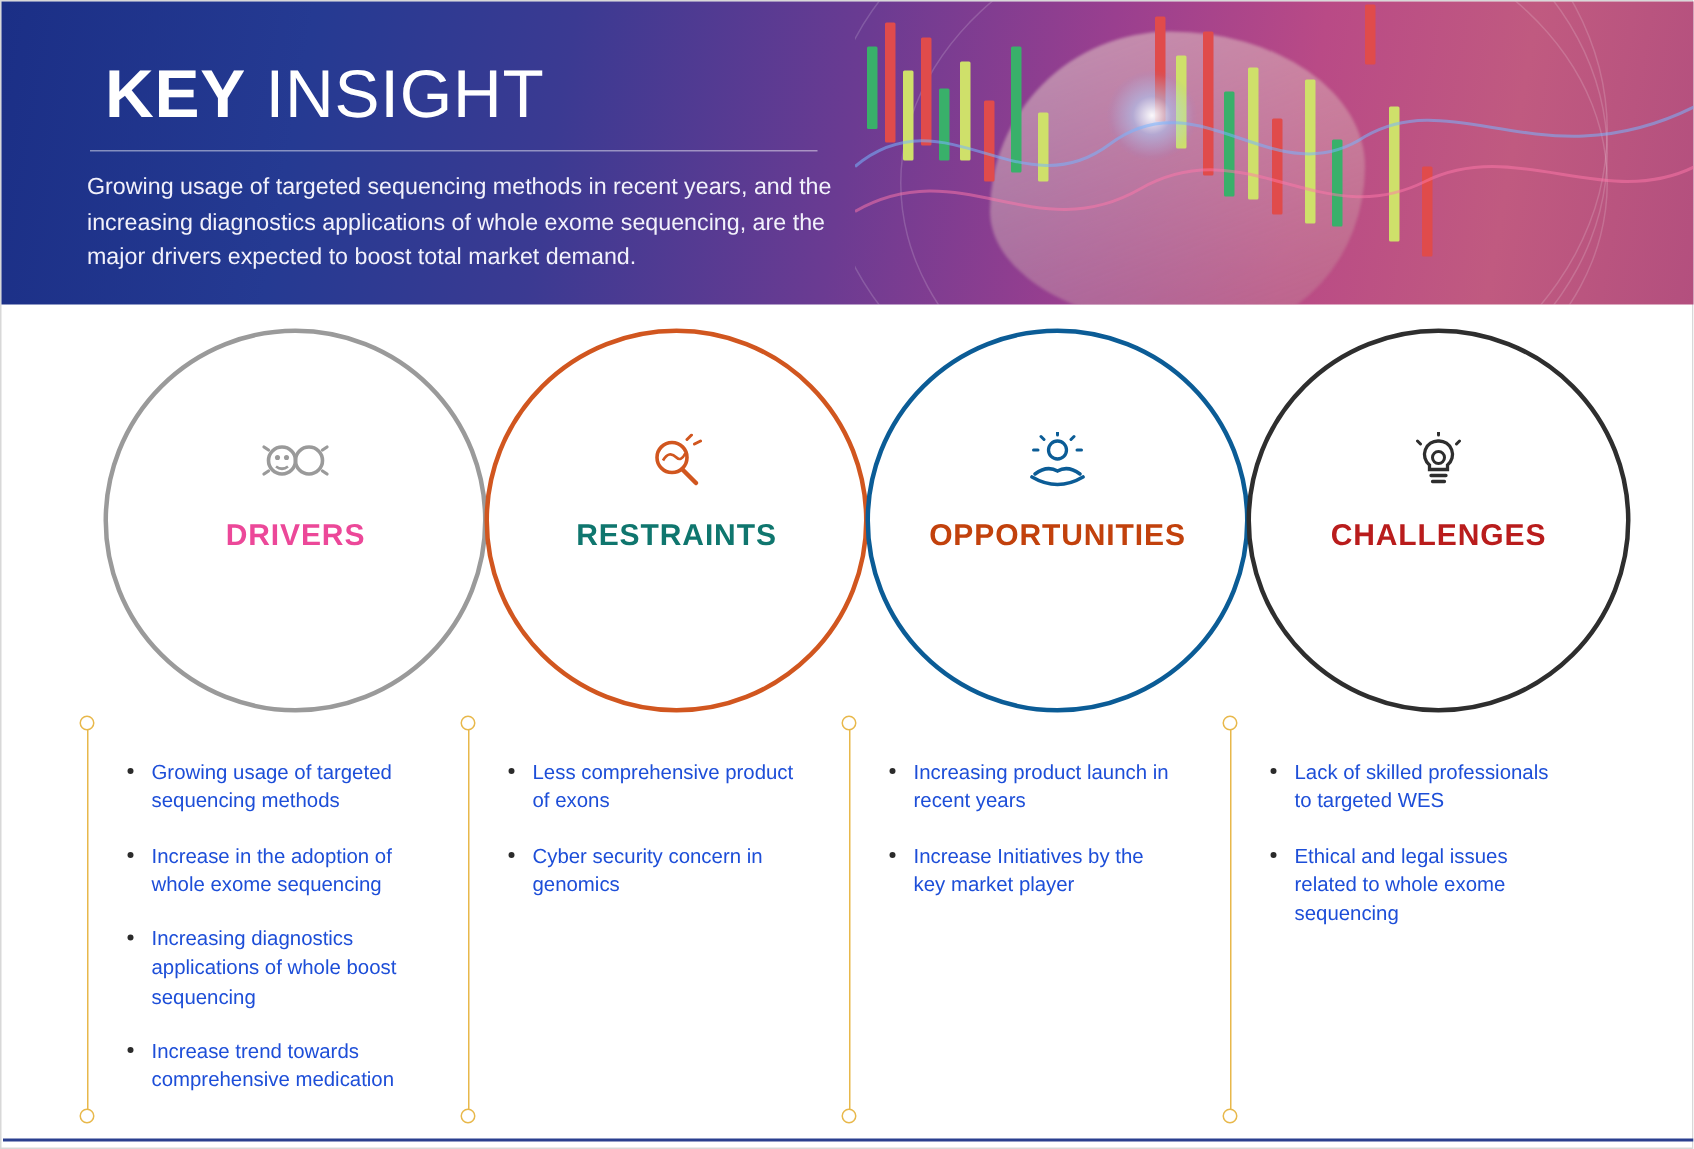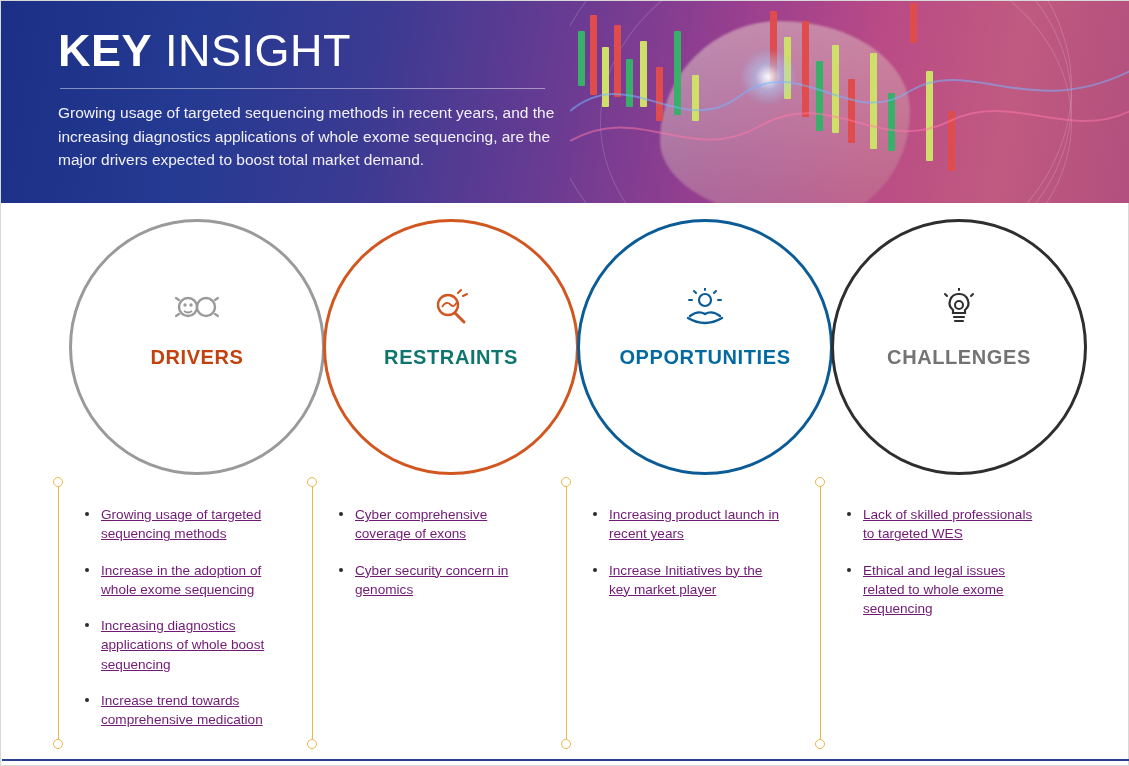--- a/index.html
+++ b/index.html
@@ -68,21 +68,21 @@
     position: absolute;
     left: 57px;
     top: 26px;
     width: 540px;
     color: #ffffff;
   }
   .title {
     font-size: 45px;
     letter-spacing: 0.5px;
     line-height: 1.05;
-    margin: 0;
+    margin: 12px;
     font-weight: 400;
   }
   .title b {
     font-weight: 700;
   }
   .title-rule {
     width: 485px;
     height: 1px;
     background: rgba(255,255,255,0.45);
     margin: 14px 0 12px 2px;
@@ -187,22 +187,21 @@
     margin: 0;
     padding: 0;
     list-style: none;
   }
   .bullets li {
     position: relative;
     padding-left: 16px;
     margin-bottom: 17px;
     font-size: 13.6px;
     line-height: 1.42;
-    color: #701a75;
-    text-decoration: underline;
+    color: #1d4ed8;
   }
   .bullets li:before {
     content: "";
     position: absolute;
     left: 0;
     top: 7px;
     width: 4px;
     height: 4px;
     border-radius: 50%;
     background: #2b2b2b;
@@ -271,21 +270,21 @@
         <div class="icon-wrap">
           <svg width="46" height="34" viewBox="0 0 46 34" aria-hidden="true">
             <circle cx="14" cy="17" r="9" fill="none" stroke="#9a9a9a" stroke-width="2.4"></circle>
             <circle cx="32" cy="17" r="9" fill="none" stroke="#9a9a9a" stroke-width="2.4"></circle>
             <circle cx="11" cy="15" r="1.7" fill="#9a9a9a"></circle>
             <circle cx="17" cy="15" r="1.7" fill="#9a9a9a"></circle>
             <path d="M10,21 q4,3 8,0" fill="none" stroke="#9a9a9a" stroke-width="1.8"></path>
             <path d="M5,10 l-3,-2 M5,24 l-3,2 M41,10 l3,-2 M41,24 l3,2" stroke="#9a9a9a" stroke-width="2.2" stroke-linecap="round"></path>
           </svg>
         </div>
-        <div class="c-label" style="color:#c2410c;">DRIVERS</div>
+        <div class="c-label" style="color:#ec4899;">DRIVERS</div>
       </div>
     </div>
     <div class="arrow" style="left:330px; border-left-color:#9a9a9a;"></div>
 
     <div class="circle" style="left:322px; top:16px; border-color:#d1561f;">
       <div class="inner">
         <div class="icon-wrap">
           <svg width="46" height="36" viewBox="0 0 46 36" aria-hidden="true">
             <circle cx="20" cy="16" r="10" fill="none" stroke="#d1561f" stroke-width="2.4"></circle>
             <path d="M27,24 l9,9" stroke="#d1561f" stroke-width="3" stroke-linecap="round"></path>
@@ -301,36 +300,36 @@
     <div class="circle" style="left:576px; top:16px; border-color:#0b5c96;">
       <div class="inner">
         <div class="icon-wrap">
           <svg width="46" height="38" viewBox="0 0 46 38" aria-hidden="true">
             <circle cx="23" cy="12" r="6" fill="none" stroke="#0b5c96" stroke-width="2.2"></circle>
             <path d="M23,2 v-2 M14,5 l-2,-2 M32,5 l2,-2 M10,12 h-3 M36,12 h3" stroke="#0b5c96" stroke-width="2" stroke-linecap="round"></path>
             <path d="M8,28 q8,-6 15,-2 q7,-4 15,2" fill="none" stroke="#0b5c96" stroke-width="2.4" stroke-linecap="round"></path>
             <path d="M6,30 q17,10 34,0" fill="none" stroke="#0b5c96" stroke-width="2.4" stroke-linecap="round"></path>
           </svg>
         </div>
-        <div class="c-label" style="color:#0369a1;text-align:center;">OPPORTUNITIES</div>
+        <div class="c-label" style="color:#c2410c;text-align:center;">OPPORTUNITIES</div>
       </div>
     </div>
     <div class="arrow" style="left:838px; border-left-color:#0b5c96;"></div>
 
     <div class="circle" style="left:830px; top:16px; border-color:#2e2e2e;">
       <div class="inner">
         <div class="icon-wrap">
           <svg width="42" height="38" viewBox="0 0 42 38" aria-hidden="true">
             <path d="M21,6 a9,9 0 0 1 6,16 v3 h-12 v-3 a9,9 0 0 1 6,-16 z" fill="none" stroke="#2e2e2e" stroke-width="2.2"></path>
             <path d="M16,29 h10 M17,33 h8" stroke="#2e2e2e" stroke-width="2.2" stroke-linecap="round"></path>
             <path d="M21,2 v-2 M9,8 l-2,-2 M33,8 l2,-2" stroke="#2e2e2e" stroke-width="2" stroke-linecap="round"></path>
             <circle cx="21" cy="17" r="4" fill="none" stroke="#2e2e2e" stroke-width="2"></circle>
           </svg>
         </div>
-        <div class="c-label" style="color:#737373;">CHALLENGES</div>
+        <div class="c-label" style="color:#b91c1c;">CHALLENGES</div>
       </div>
     </div>
   </div>
 
   <div class="columns">
 
     <div class="col" style="left:52px;">
       <div class="rail">
         <div class="line"></div>
         <div class="dot top"></div>
@@ -344,21 +343,21 @@
       </ul>
     </div>
 
     <div class="col" style="left:306px;">
       <div class="rail">
         <div class="line"></div>
         <div class="dot top"></div>
         <div class="dot bottom"></div>
       </div>
       <ul class="bullets">
-        <li>Cyber comprehensive coverage of exons</li>
+        <li>Less comprehensive product of exons</li>
         <li>Cyber security concern in genomics</li>
       </ul>
     </div>
 
     <div class="col" style="left:560px;">
       <div class="rail">
         <div class="line"></div>
         <div class="dot top"></div>
         <div class="dot bottom"></div>
       </div>

